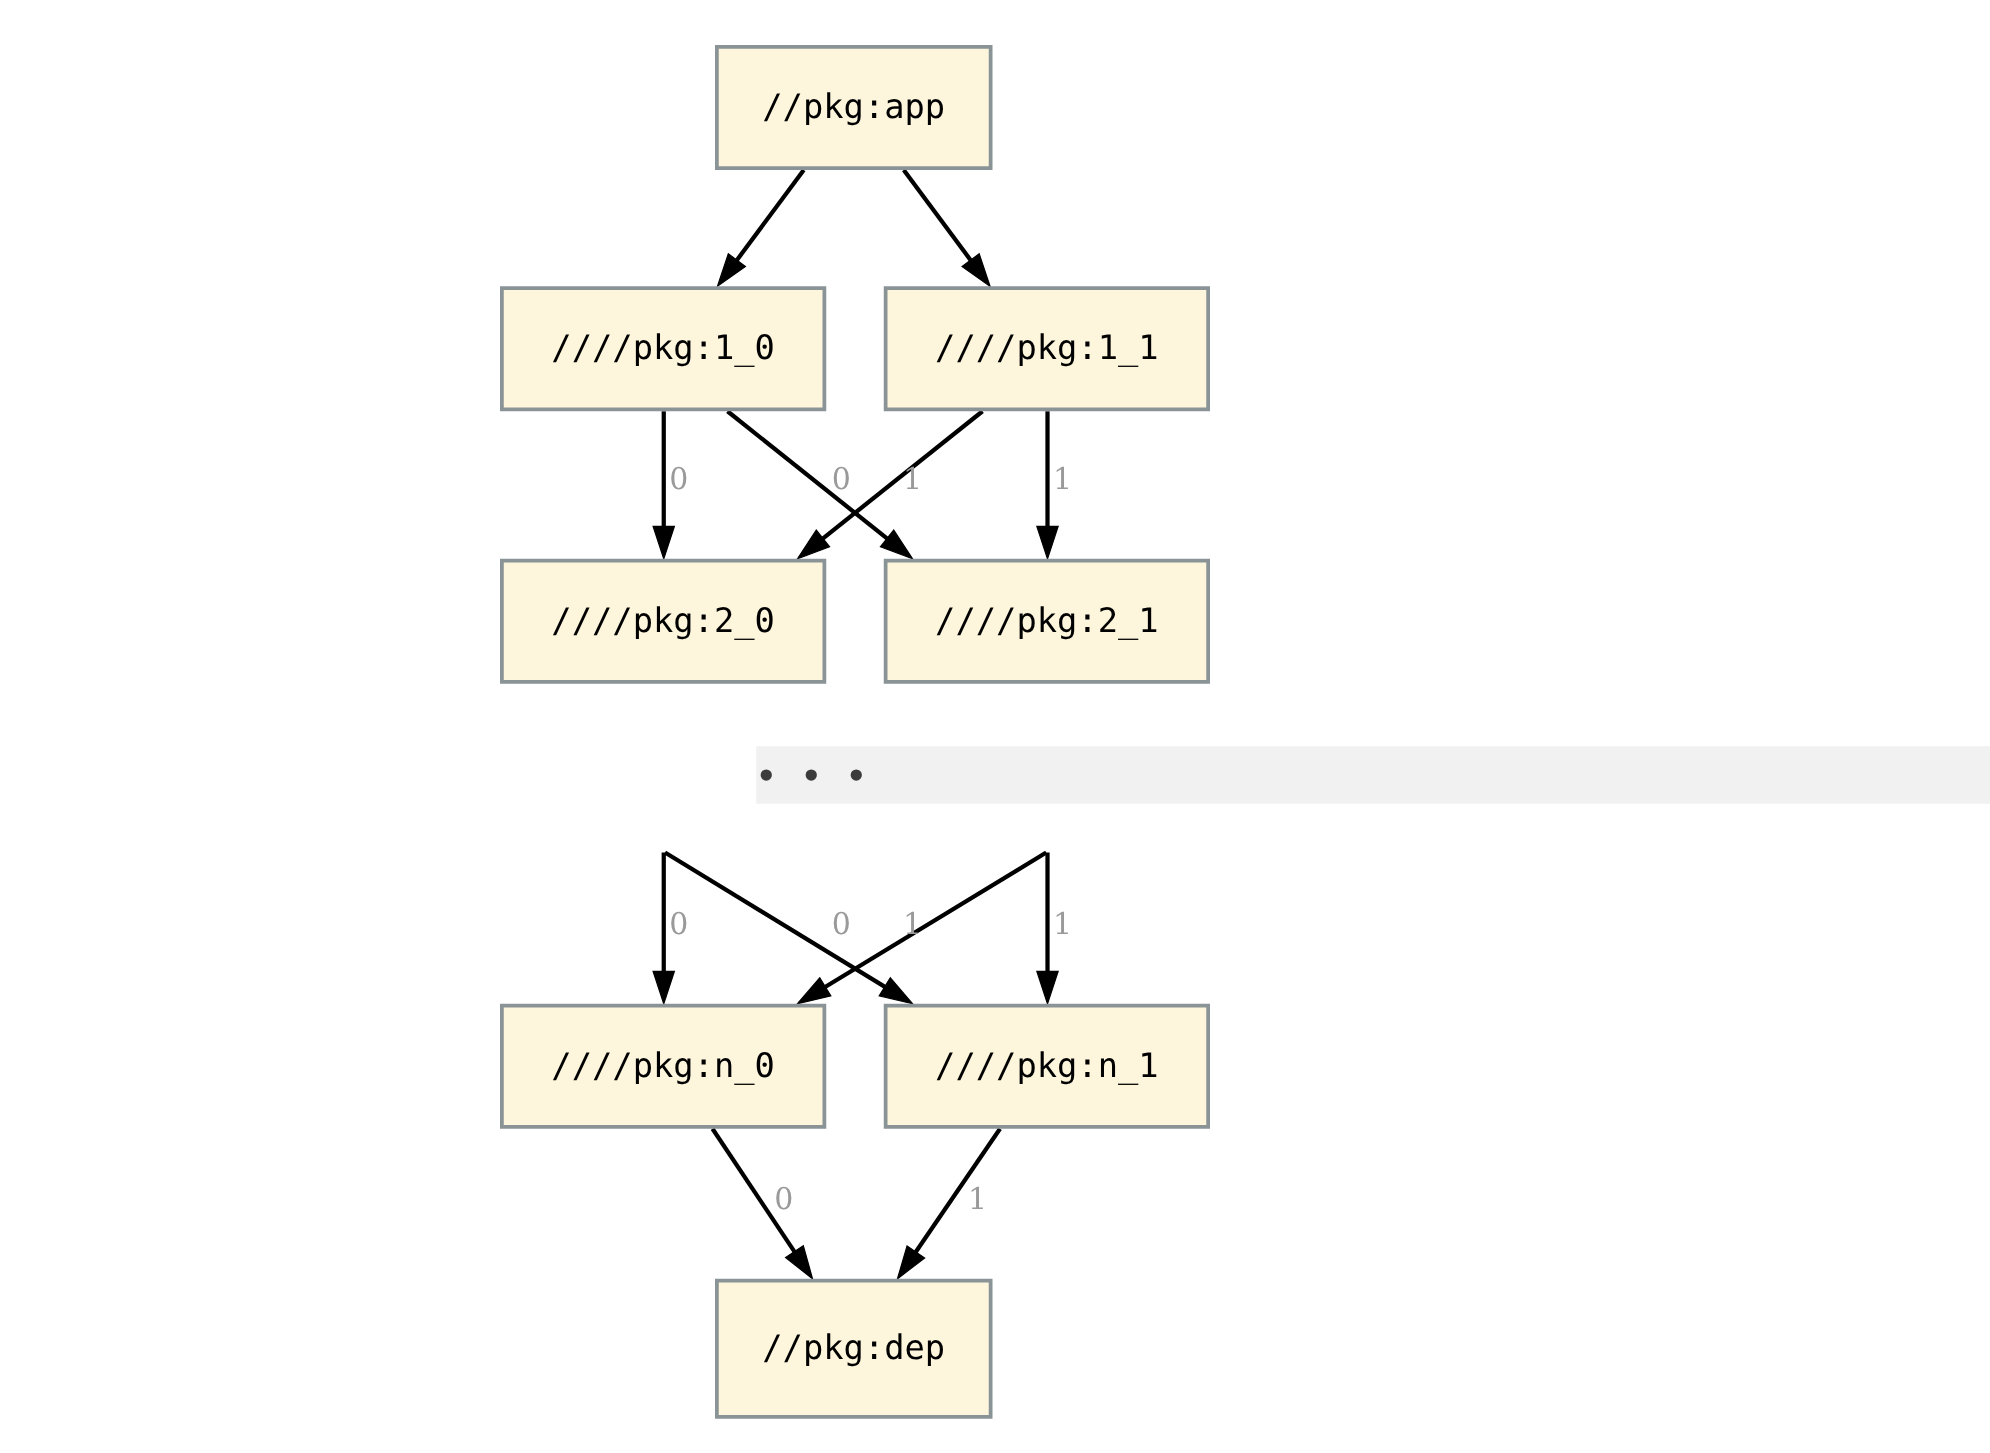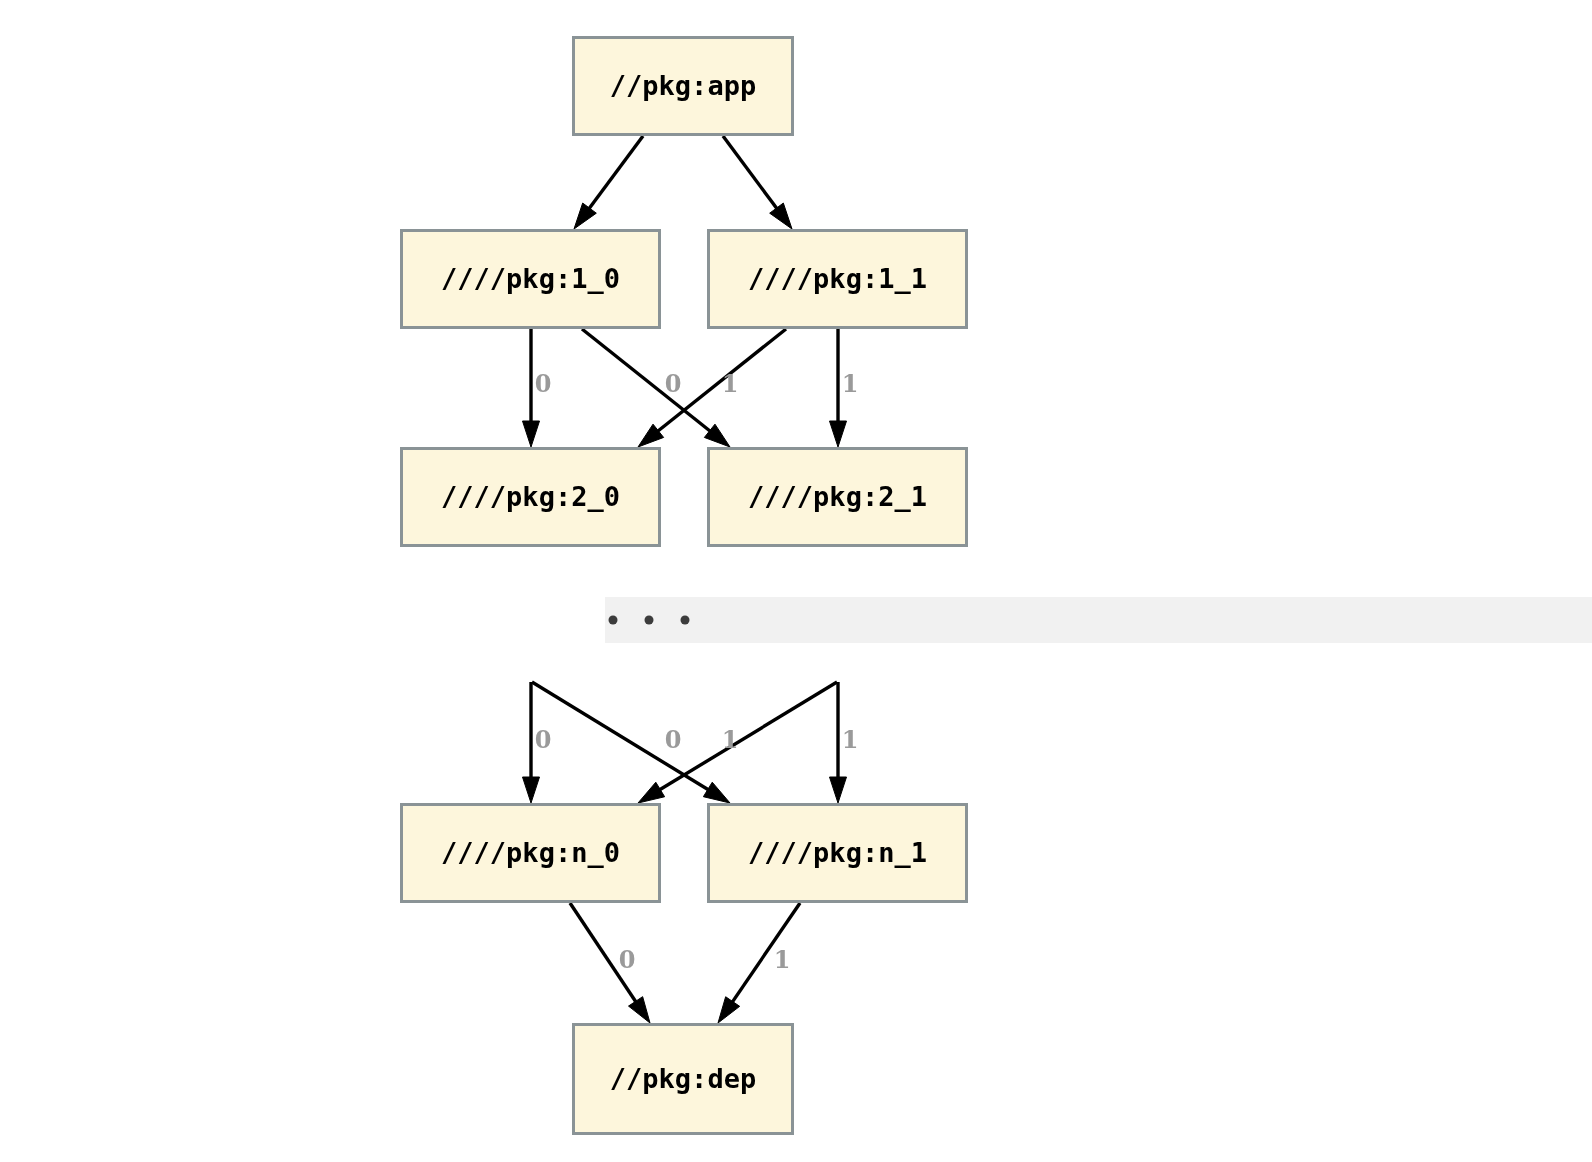--- a/index.html
+++ b/index.html
@@ -11,21 +11,20 @@
     width: 1592px;
     height: 1162px;
     font-family: "Liberation Sans", sans-serif;
     overflow: hidden;
   }
   #graph-root {
     position: relative;
     width: 1368px;
     height: 1162px;
     background: #ffffff;
-    font-weight: bold;
   }
   svg#graph-svg {
     position: absolute;
     top: 0;
     left: 0;
     width: 1592px;
     height: 1162px;
     display: block;
   }
   .node-box {

